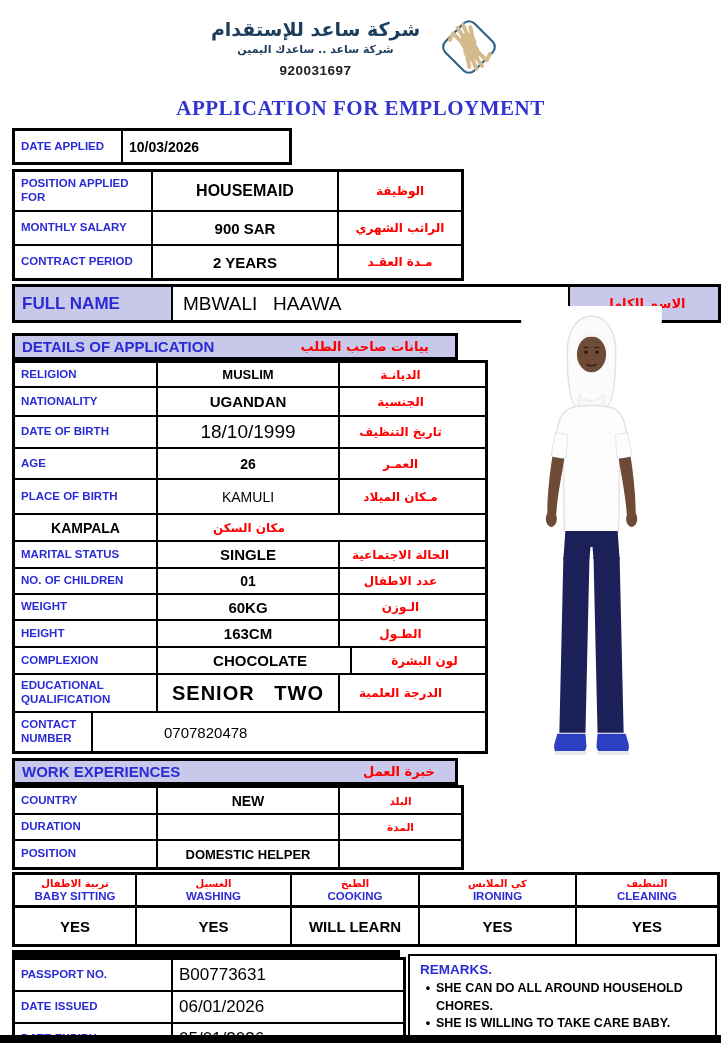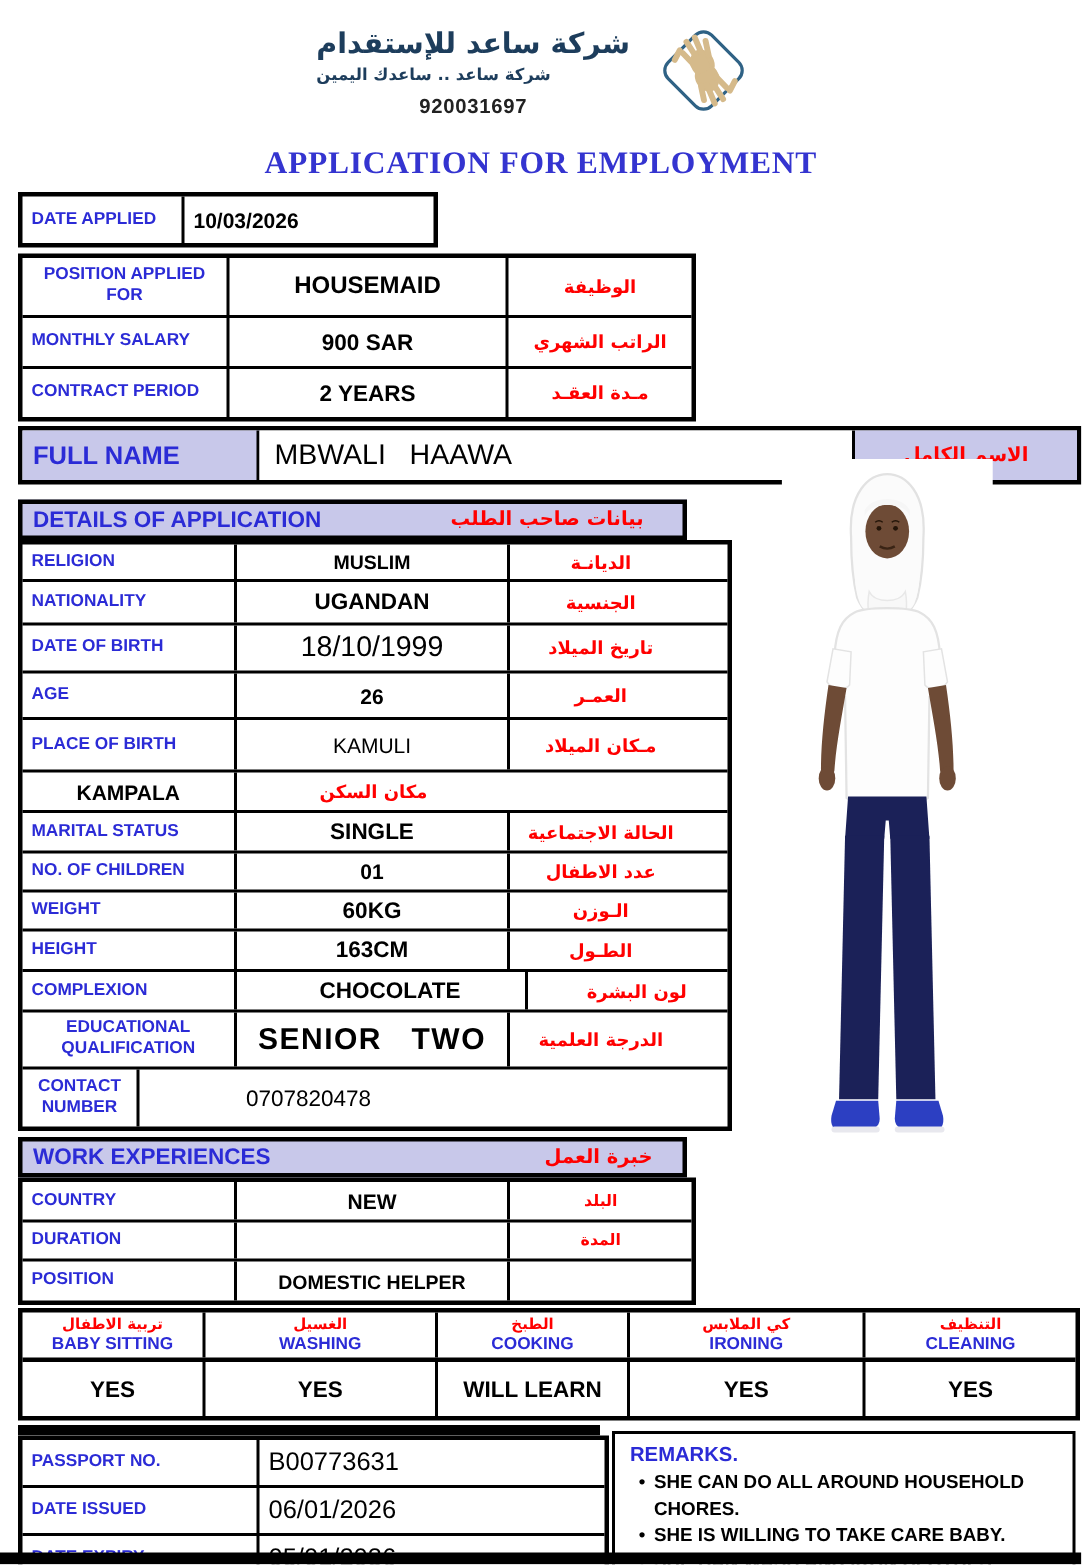--- a/index.html
+++ b/index.html
@@ -1,29 +1,29 @@
 <!DOCTYPE html>
 <html><head>
 <meta charset="utf-8">
 <style>
   html,body{margin:0;padding:0;background:#fff;}
   body{font-family:"Liberation Sans",sans-serif;}
   .page{position:relative;width:721px;height:1043px;background:#fff;overflow:hidden;}
 
   
   .brand-wrap{display:flex;justify-content:center;align-items:flex-start;padding-top:6px;height:88px;}
-  .brand-text{display:flex;flex-direction:column;align-items:flex-start;margin-top:12px;}
+  .brand-text{display:flex;flex-direction:column;align-items:center;margin-top:12px;}
   .brand-title{font-family:"DejaVu Sans",sans-serif;font-weight:bold;font-size:19px;color:#1d3d5c;direction:rtl;line-height:1.2;}
   .brand-sub{font-family:"DejaVu Sans",sans-serif;font-weight:bold;font-size:11px;color:#1d3d5c;direction:rtl;margin-top:2px;}
   .brand-phone{font-size:13.5px;color:#222;font-weight:bold;align-self:center;margin-top:7px;letter-spacing:.5px;}
   .logo{width:82px;height:82px;margin-left:8px;flex:0 0 auto;}
   .page-title{text-align:center;font-family:"Liberation Serif",serif;font-weight:bold;font-size:21px;color:#3434d0;letter-spacing:.5px;margin:2px 0 7px 0;}
 
   
-  .tbl{border:3px solid #000;background:#fff;width:max-content;margin-left:12px;text-align:center;}
+  .tbl{border:3px solid #000;background:#fff;width:max-content;margin-left:12px;}
   .frow{display:grid;border-bottom:2.5px solid #000;}
   .frow:last-child{border-bottom:none;}
   .frow>div{border-right:2.5px solid #000;padding:1px 6px;display:flex;align-items:center;box-sizing:border-box;}
   .frow>div:last-child{border-right:none;}
   .lbl{color:#2b2bd6;font-weight:bold;font-size:11.5px;line-height:1.2;}
   .val{justify-content:center;font-weight:bold;font-size:14px;color:#000;white-space:pre;}
   .ar{justify-content:center;color:#f00;font-weight:bold;font-size:12px;font-family:"DejaVu Sans",sans-serif;direction:rtl;white-space:pre;}
   .val-big{font-weight:normal;font-size:19px;}
   .val-reg{font-weight:normal;font-size:14px;}
   .val-left{justify-content:flex-start;font-weight:normal;font-size:15px;}
@@ -154,21 +154,21 @@
       <div class="ar">الديانـة</div>
     </div>
     <div class="frow colsD" style="height:27px;">
       <div class="lbl">NATIONALITY</div>
       <div class="val" style="font-size:15px;">UGANDAN</div>
       <div class="ar">الجنسية</div>
     </div>
     <div class="frow colsD" style="height:30px;">
       <div class="lbl">DATE OF BIRTH</div>
       <div class="val val-big">18/10/1999</div>
-      <div class="ar">تاريخ الميلاد</div>
+      <div class="ar">تاريخ التنظيف</div>
     </div>
     <div class="frow colsD" style="height:29px;">
       <div class="lbl">AGE</div>
       <div class="val">26</div>
       <div class="ar">العمـر</div>
     </div>
     <div class="frow colsD" style="height:33px;">
       <div class="lbl">PLACE OF BIRTH</div>
       <div class="val val-reg">KAMULI</div>
       <div class="ar">مـكان الميلاد</div>

